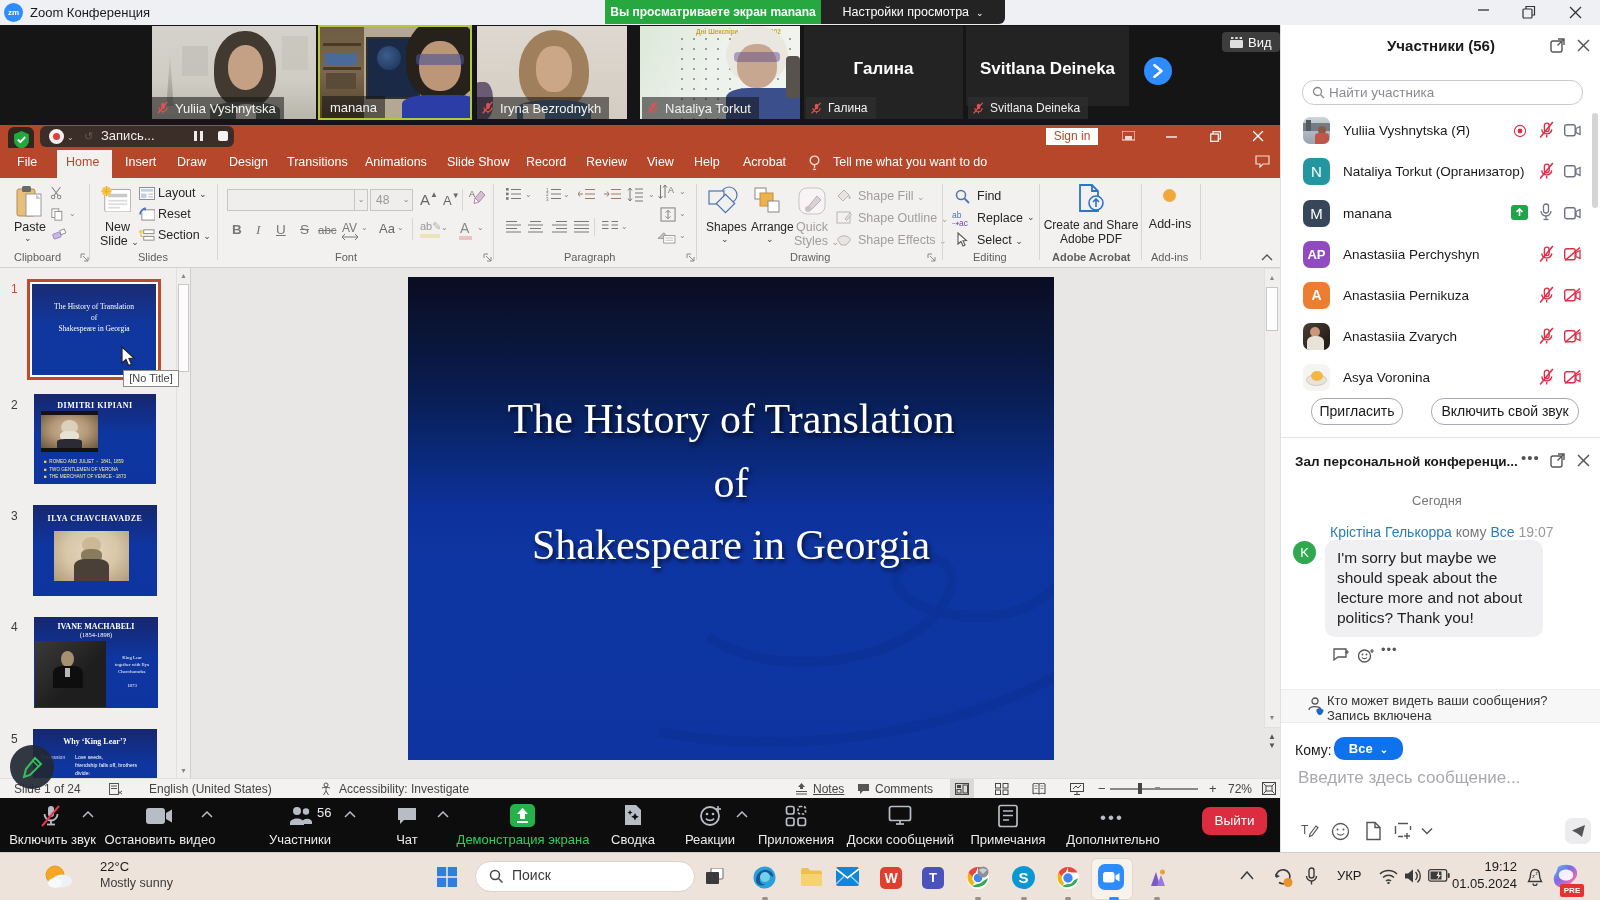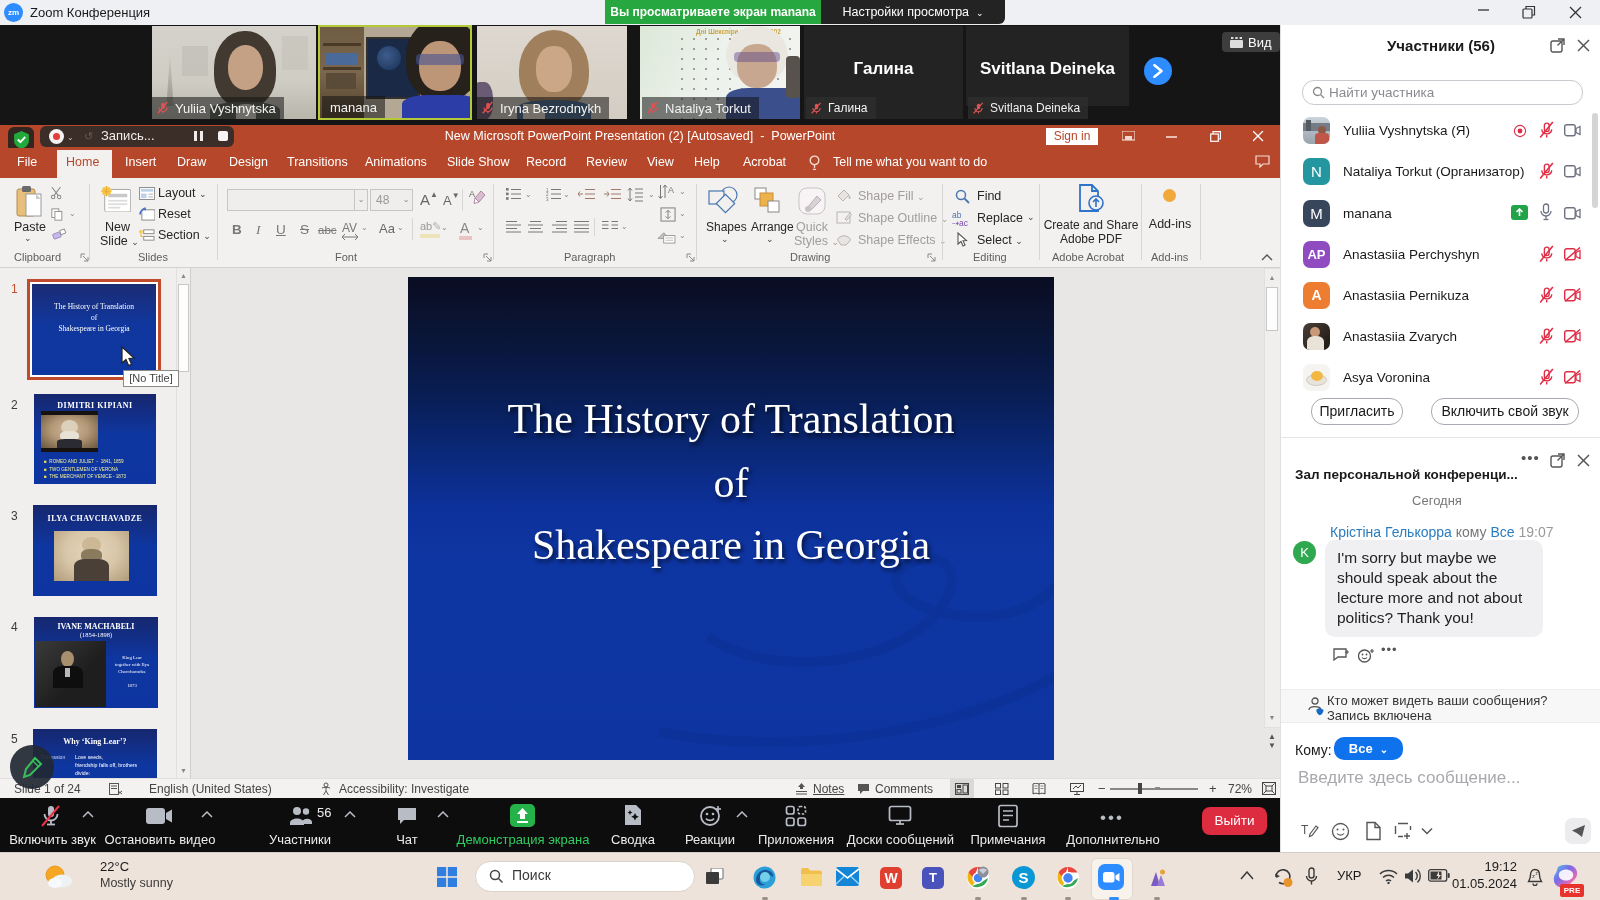--- a/index.html
+++ b/index.html
@@ -158,21 +158,20 @@
   <div class="abs" style="left:40px;top:1px;width:194px;height:21px;background:#3b2d27;border-radius:6px;"></div>
   <div class="abs" style="left:49px;top:4px;width:15px;height:15px;border-radius:50%;background:#f6f3f2;"></div>
   <div class="abs" style="left:53px;top:8px;width:7px;height:7px;border-radius:50%;background:#e23c3c;"></div>
   <div class="abs" style="left:67px;top:8px;color:#cbc3bf;font-size:8px;">⌄</div>
   <div class="abs" style="left:84px;top:5px;color:#6b5c55;font-size:11px;">↺</div>
   <div class="abs" style="left:101px;top:3px;color:#f1ece9;font-size:13px;">Запись...</div>
   <div class="abs" style="left:194px;top:6px;width:3px;height:10px;background:#f1ece9;"></div>
   <div class="abs" style="left:200px;top:6px;width:3px;height:10px;background:#f1ece9;"></div>
   <div class="abs" style="left:218px;top:6px;width:10px;height:10px;background:#f6f3f2;border-radius:2px;"></div>
 
-  <div class="abs" style="left:0;top:4px;width:1280px;text-align:center;color:#fff;font-size:12.5px;">New Microsoft PowerPoint Presentation (2) [Autosaved]&nbsp; - &nbsp;PowerPoint</div>
 
   <div class="abs" style="left:1046px;top:3px;width:52px;height:17px;background:#fff;color:#b7472a;font-size:12px;text-align:center;line-height:17px;">Sign in</div>
   <svg class="abs" style="left:1122px;top:6px;" width="13" height="12">
       <rect x="0" y="0" width="13" height="9" fill="none" stroke="#f0d8d0" stroke-width="1.2"></rect>
       <rect x="3" y="5" width="7" height="4" fill="#f0d8d0"></rect>
     </svg>
   <svg class="abs" style="left:1166px;top:11px;" width="11" height="2">
       <line x1="0" y1="1" x2="11" y2="1" stroke="#fff" stroke-width="1.3"></line>
     </svg>
   <svg class="abs" style="left:1210px;top:6px;" width="11" height="11">
@@ -494,21 +493,21 @@
     <div class="abs" style="left:973px;top:73px;font-size:11px;color:#605e5c;">Editing</div>
     <div class="abs" style="left:1039px;top:6px;width:1px;height:76px;background:#d8d5d2;"></div>
 
     <svg class="abs" style="left:1078px;top:5px;" width="26" height="30" viewBox="0 0 26 30">
         <path d="M2 2 H14 L20 8 V28 H2 Z" fill="none" stroke="#2e74c8" stroke-width="1.8"></path>
         <path d="M14 2 V8 H20" fill="none" stroke="#2e74c8" stroke-width="1.8"></path>
         <circle cx="18" cy="20" r="7" fill="#f3f1f0" stroke="#2e74c8" stroke-width="1.6"></circle>
         <path d="M18 24 V16 M15 19 L18 16 L21 19" fill="none" stroke="#2e74c8" stroke-width="1.6"></path>
       </svg>
     <div class="abs" style="left:1037px;top:40px;width:108px;text-align:center;line-height:14px;font-size:12px;white-space:nowrap;">Create and Share<br>Adobe PDF</div>
-    <div class="abs" style="left:1052px;top:73px;font-size:11px;color:#605e5c;">Adobe Acrobat</div>
+    <div class="abs" style="left:1052px;top:73px;font-size:11px;color:#605e5c;font-weight:bold;">Adobe Acrobat</div>
     <div class="abs" style="left:1141px;top:6px;width:1px;height:76px;background:#d8d5d2;"></div>
 
     <div class="abs" style="left:1163px;top:11px;width:13px;height:13px;border-radius:50%;background:#f2a93c;"></div>
     <div class="abs" style="left:1148px;top:39px;width:44px;text-align:center;">Add-ins</div>
     <div class="abs" style="left:1151px;top:73px;font-size:11px;color:#605e5c;">Add-ins</div>
     <div class="abs" style="left:1200px;top:6px;width:1px;height:76px;background:#d8d5d2;"></div>
     <svg class="abs" style="left:1261px;top:76px;" width="12" height="7" viewBox="0 0 12 7">
         <path d="M1 6 L6 1 L11 6" fill="none" stroke="#555" stroke-width="1.4"></path>
       </svg>
   </div>
@@ -1006,21 +1005,21 @@
       <path d="M12 5.5 L16 3.5 V11.5 L12 9.5 Z" fill="none" stroke="#e02d46" stroke-width="1.3"></path>
       <line x1="1" y1="13.5" x2="16" y2="0.5" stroke="#e02d46" stroke-width="1.5"></line>
     </svg>
 
   <div class="abs" style="left:311px;top:88px;width:6px;height:95px;border-radius:3px;background:#d5d5d5;"></div>
 
   <div class="abs" style="left:30px;top:373px;width:92px;height:27px;border:1px solid #aaaab4;border-radius:13px;box-sizing:border-box;text-align:center;line-height:25px;font-size:14px;color:#1a1a1a;">Пригласить</div>
   <div class="abs" style="left:150px;top:373px;width:148px;height:27px;border:1px solid #aaaab4;border-radius:13px;box-sizing:border-box;text-align:center;line-height:25px;font-size:14px;color:#1a1a1a;">Включить свой звук</div>
   <div class="abs" style="left:0;top:412px;width:320px;height:1px;background:#e4e4e4;"></div>
 
-  <div class="abs" style="left:14px;top:429px;width:224px;font-size:13.5px;font-weight:bold;color:#1a1a1a;white-space:nowrap;overflow:hidden;margin-top:13px;">Зал персональной конференци...</div>
+  <div class="abs" style="left:14px;top:429px;width:224px;font-size:13.5px;font-weight:bold;color:#1a1a1a;white-space:nowrap;overflow:hidden;">Зал персональной конференци...</div>
   <div class="abs" style="left:240px;top:424px;font-size:15px;color:#555;letter-spacing:1px;">•••</div>
   <svg class="abs" style="left:269px;top:428px;" width="15" height="15" viewBox="0 0 15 15">
       <rect x="1" y="3" width="11" height="11" rx="2" fill="none" stroke="#555" stroke-width="1.4"></rect>
       <path d="M8 1 H14 V7 M14 1 L7.5 7.5" fill="none" stroke="#555" stroke-width="1.4"></path>
     </svg>
   <svg class="abs" style="left:296px;top:429px;" width="13" height="13">
       <line x1="1" y1="1" x2="12" y2="12" stroke="#555" stroke-width="1.5"></line>
       <line x1="12" y1="1" x2="1" y2="12" stroke="#555" stroke-width="1.5"></line>
     </svg>
   <div class="abs" style="left:0;top:468px;width:312px;text-align:center;font-size:13px;color:#777;">Сегодня</div>

